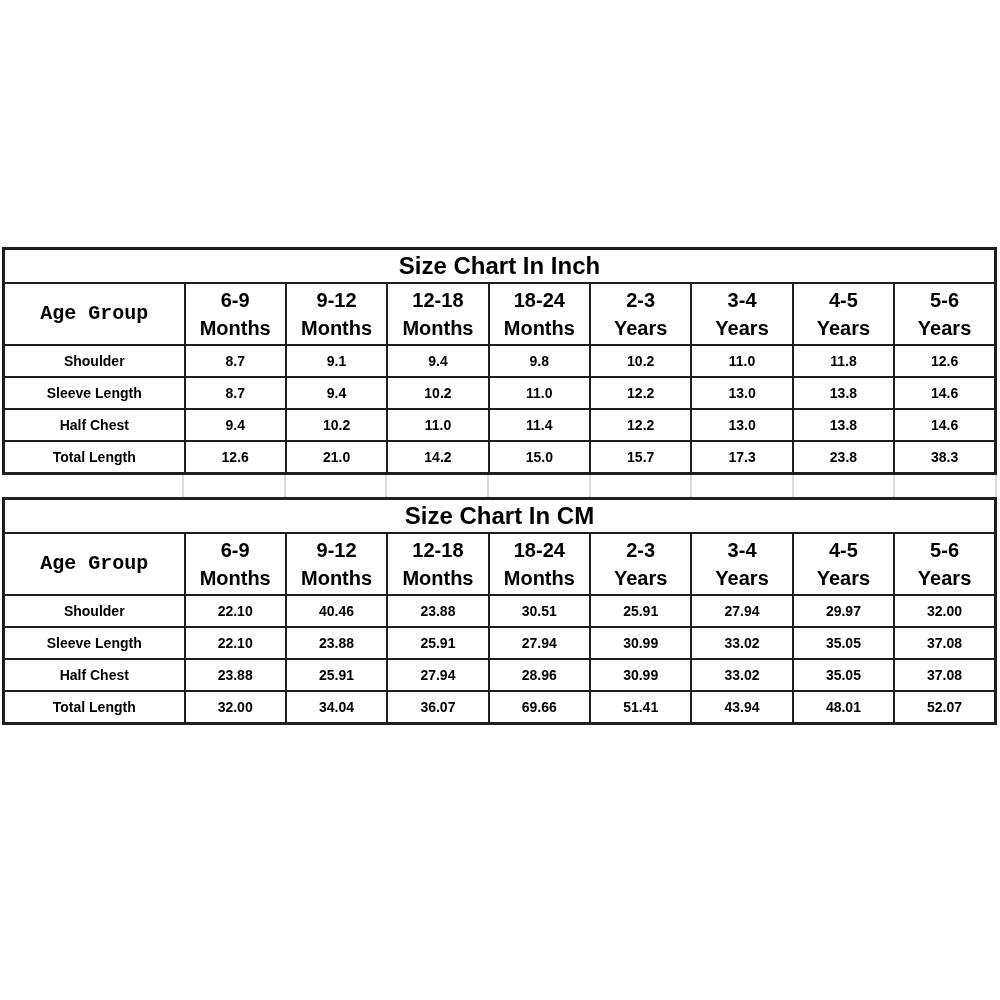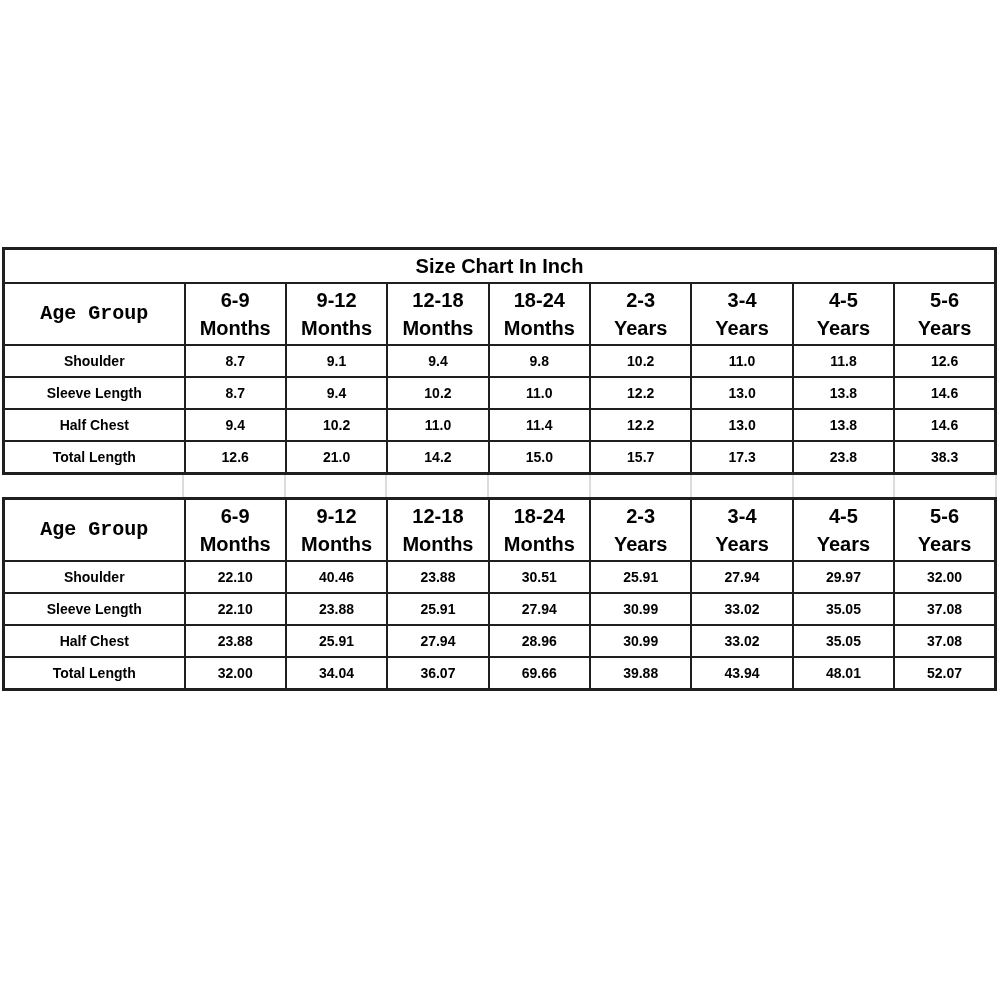--- a/index.html
+++ b/index.html
@@ -28,21 +28,21 @@
   table.size-table td{
     border:2px solid var(--border);
     text-align:center;
     vertical-align:middle;
     padding:0;
     overflow:hidden;
   }
   col.c-label{width:181px;}
   .title-cell{
     height:32px;
-    font-size:20px;
+    font-size:24px;
     font-weight:bold;
   }
   .hdr-label{
     font-size:20px;
     font-weight:bold;
     font-family:Liberation Mono, monospace;
   }
   .hdr{
     height:60px;
     font-size:20px;
@@ -207,20 +207,23 @@
         <col class="c-val">
         <col class="c-val">
         <col class="c-val">
         <col class="c-val">
         <col class="c-val">
         <col class="c-val">
         <col class="c-val">
       </colgroup>
       <tbody>
         <tr>
+          <td class="title-cell" colspan="9">Size Chart In CM</td>
+        </tr>
+        <tr>
           <td class="hdr hdr-label">Age Group</td>
           <td class="hdr">
             <div>6-9</div>
             <div>Months</div>
           </td>
           <td class="hdr">
             <div>9-12</div>
             <div>Months</div>
           </td>
           <td class="hdr">
@@ -280,20 +283,20 @@
           <td class="val">33.02</td>
           <td class="val">35.05</td>
           <td class="val">37.08</td>
         </tr>
         <tr>
           <td class="val row-label">Total Length</td>
           <td class="val">32.00</td>
           <td class="val">34.04</td>
           <td class="val">36.07</td>
           <td class="val">69.66</td>
-          <td class="val">39.88</td>
+          <td class="val">51.41</td>
           <td class="val">43.94</td>
           <td class="val">48.01</td>
           <td class="val">52.07</td>
         </tr>
       </tbody>
     </table>
 </div>
 
 </body></html>

